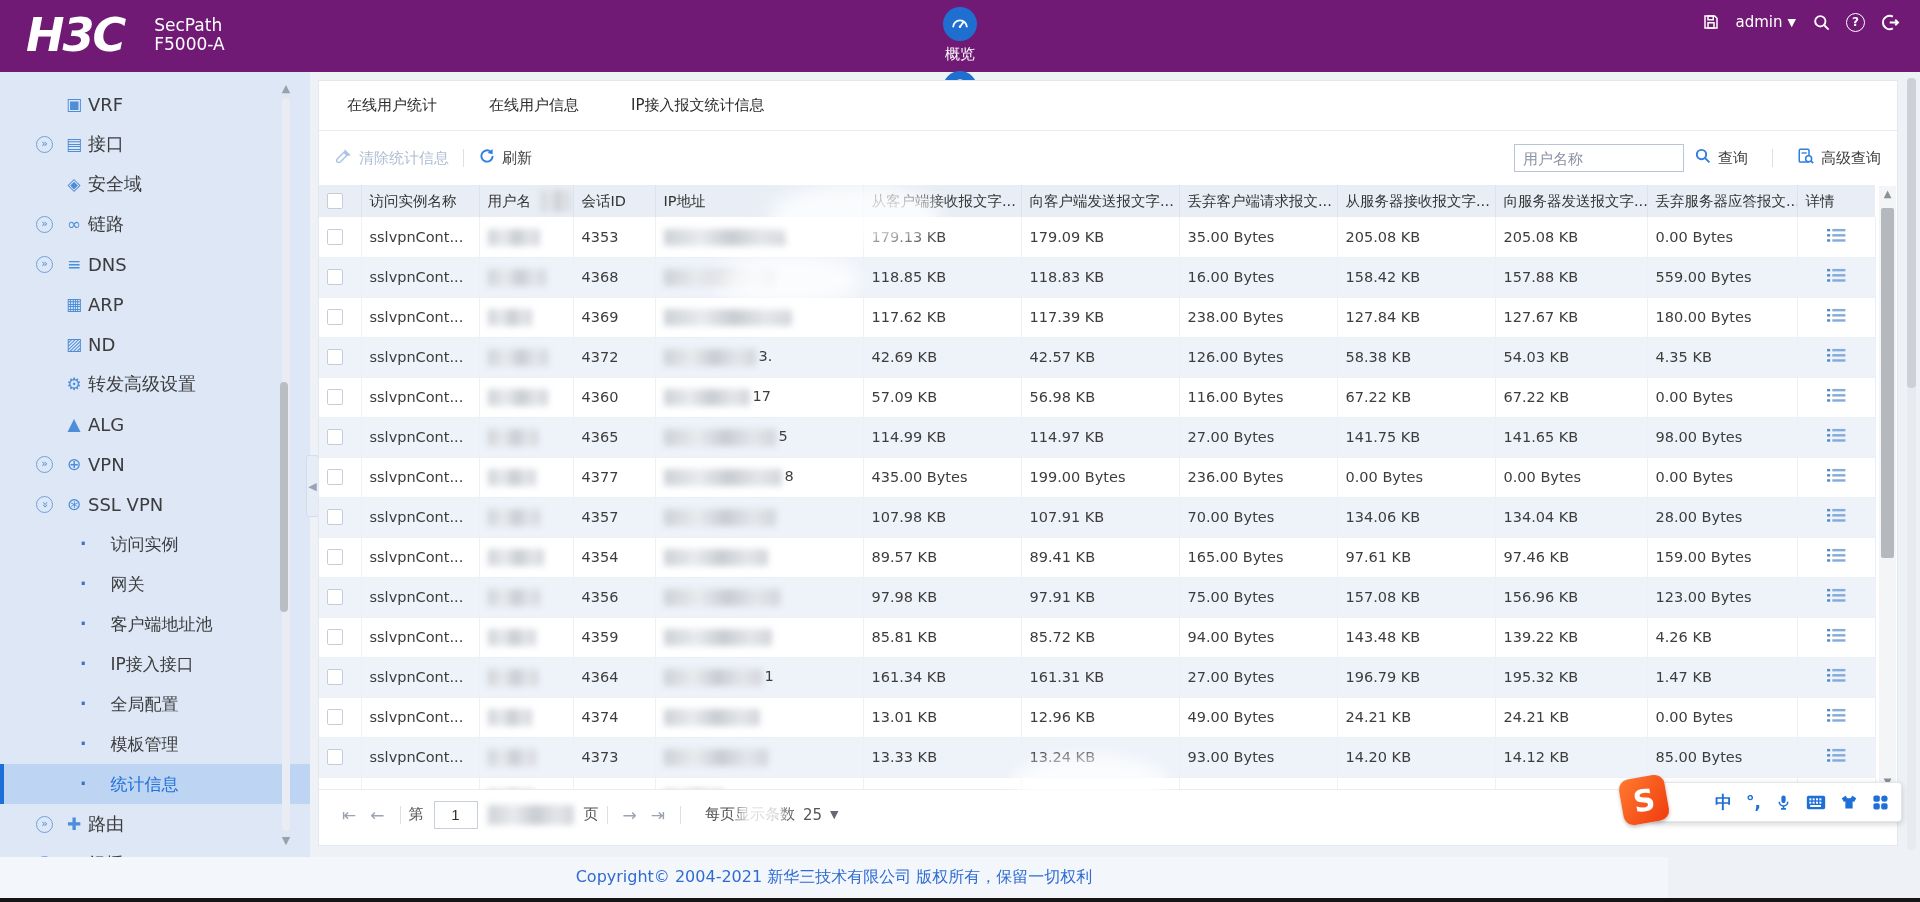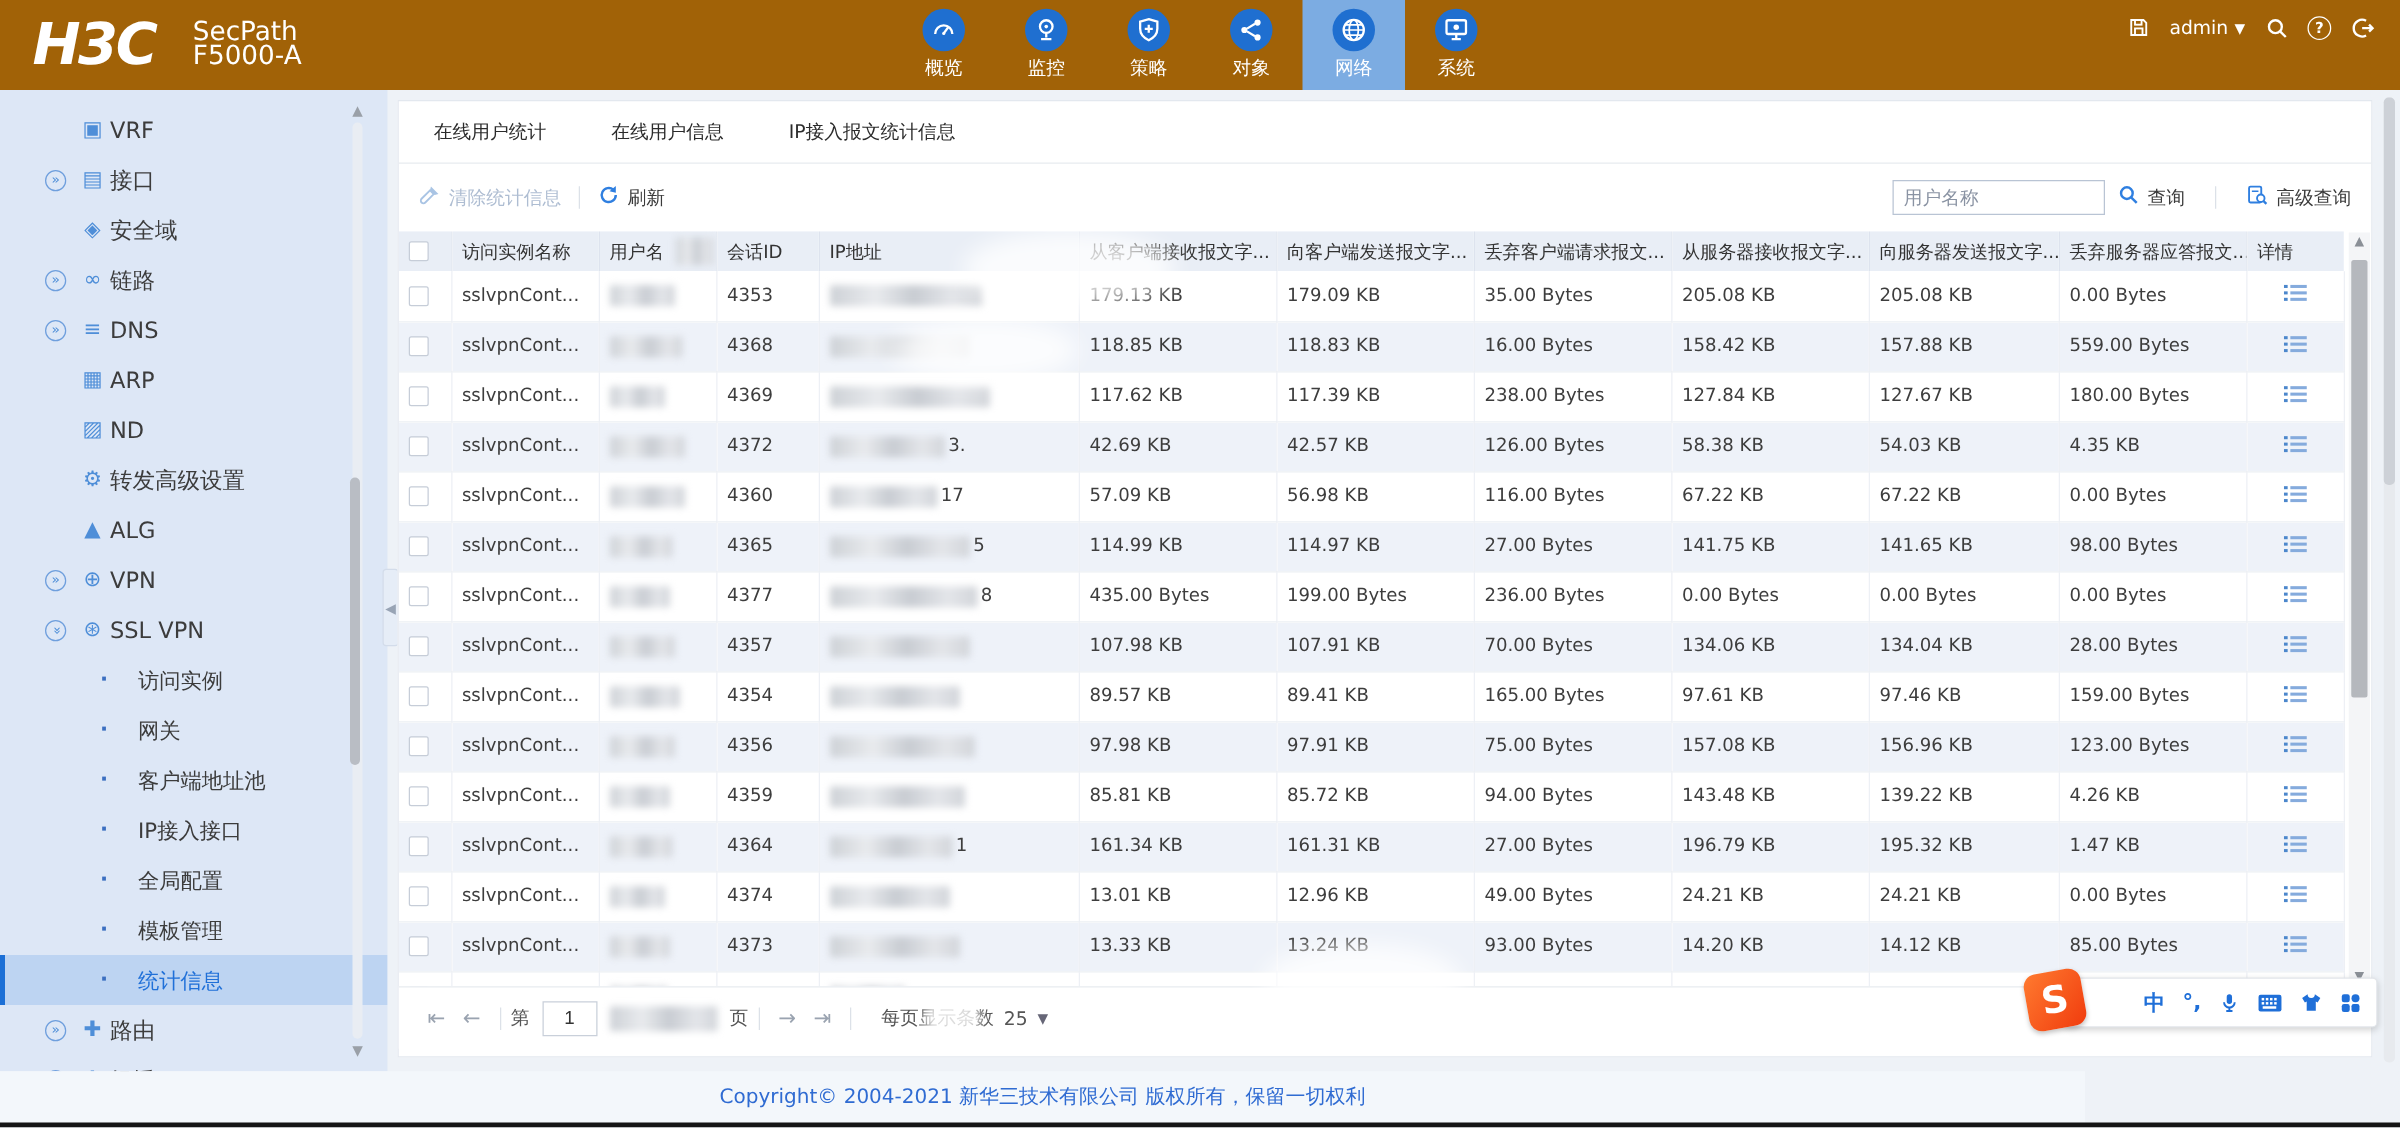--- a/index.html
+++ b/index.html
@@ -1,24 +1,24 @@
 <!DOCTYPE html>
 <html><head>
 <meta charset="utf-8">
 <style>
   * { margin:0; padding:0; box-sizing:border-box; }
   html,body { width:1920px; height:902px; overflow:hidden; }
   body { font-family:"DejaVu Sans","Liberation Sans",sans-serif; background:#eef2f7; position:relative; color:#3b3b3b; }
 
   
-  #header { position:absolute; left:0; top:0; width:1920px; height:72px; background:#a16207; }
+  #header { position:absolute; left:0; top:0; width:1920px; height:72px; background:#701a75; }
   .brand { position:absolute; left:26px; top:8px; display:flex; align-items:center; }
   .brand-logo { color:#fff; font-size:46px; font-weight:bold; letter-spacing:-2px; font-style:italic; }
-  .brand-product { margin-left:30px; color:#fff; font-size:21px; line-height:19px; }
-  #main-nav { position:absolute; left:50%; transform:translateX(-50%); top:0; height:60px; display:flex; }
+  .brand-product { margin-left:30px; color:#fff; font-size:17px; line-height:19px; }
+  #main-nav { position:absolute; left:50%; transform:translateX(-50%); top:0; height:60px; display:flex;flex-direction:column; }
   .nav-item { width:82px; height:72px; display:flex; flex-direction:column; align-items:center; padding-top:7px; cursor:pointer; }
   .nav-item.active { background:#7cace2; }
   .nav-circle { width:34px; height:34px; border-radius:50%; background:#1f6fd0; display:flex; align-items:center; justify-content:center; }
   .nav-label { color:#fff; font-size:15px; margin-top:4px; }
   .hdr-right { position:absolute; right:20px; top:0; height:44px; display:flex; align-items:center; gap:15px; color:#fff; font-size:15px;text-align:center; }
   .hdr-ico { width:20px; height:20px; display:flex; align-items:center; justify-content:center; cursor:pointer; }
   .help-circle { width:19px; height:19px; border:1.8px solid #fff; border-radius:50%; font-size:12px; font-weight:bold; display:flex; align-items:center; justify-content:center; cursor:pointer; }
   .admin-wrap { display:flex; align-items:center; gap:5px; cursor:pointer; }
 
   

